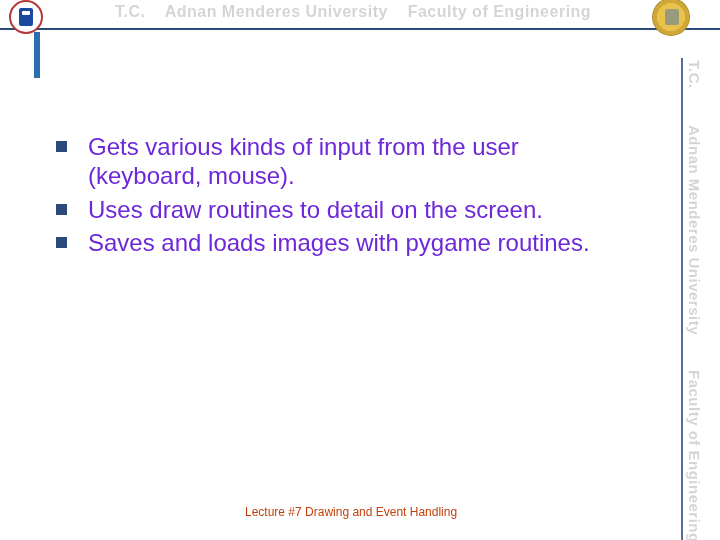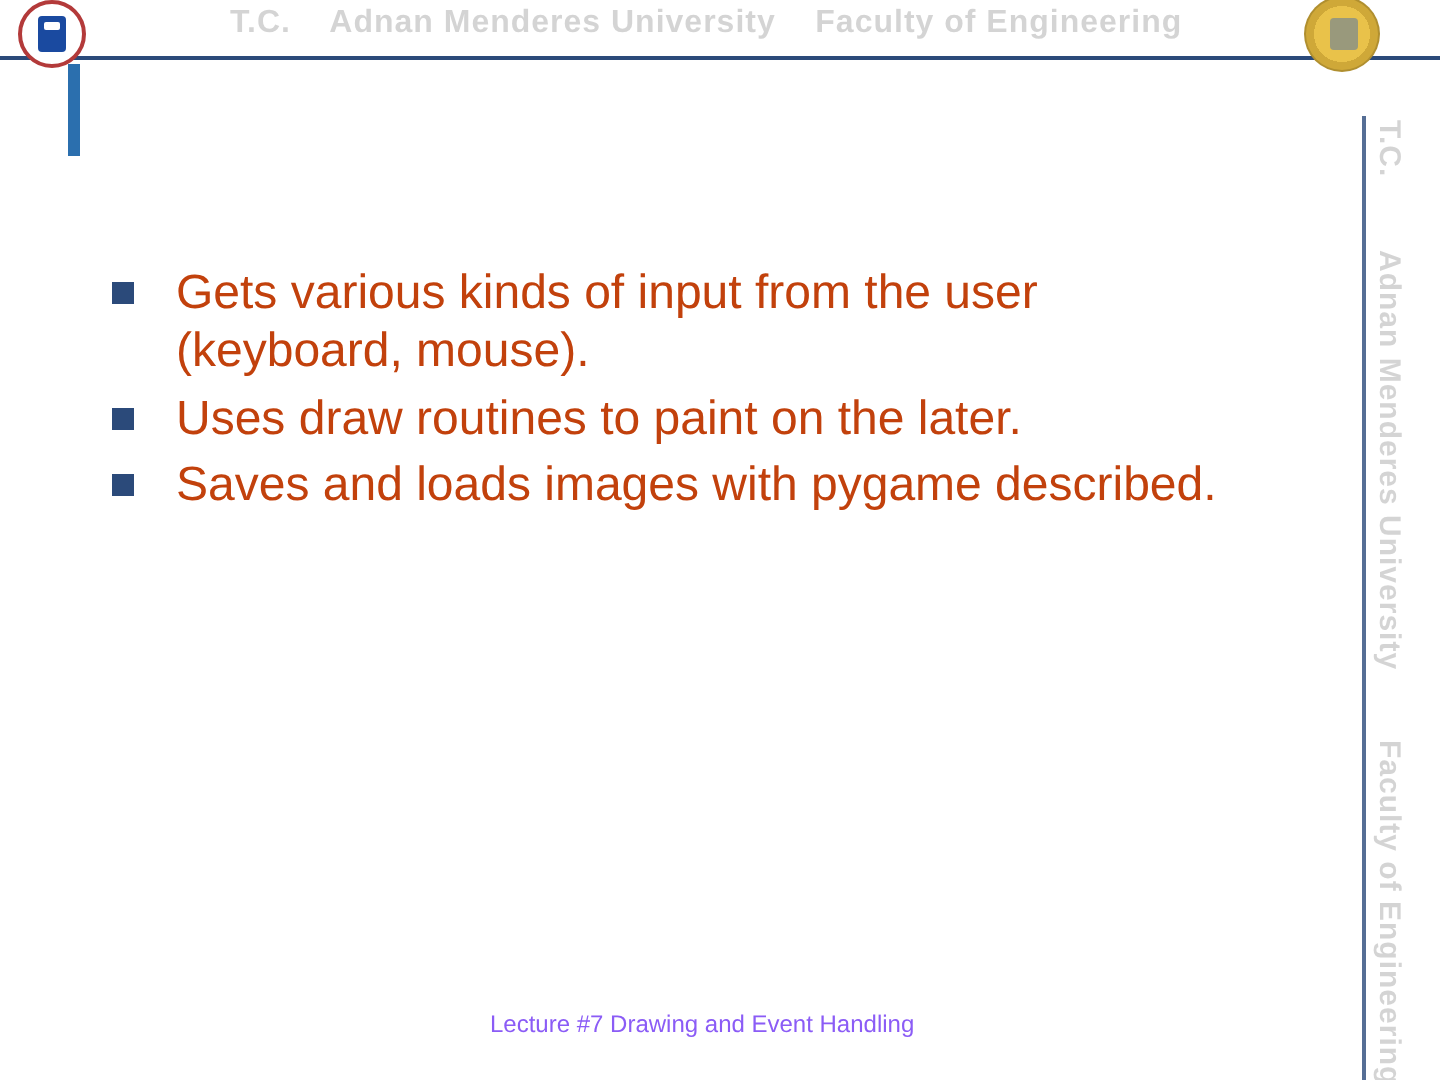--- a/index.html
+++ b/index.html
@@ -97,39 +97,39 @@
     position: absolute;
     left: 56px; top: 132px;
     width: 580px;
   }
   .content ul { list-style: none; }
   .content li {
     position: relative;
     padding-left: 32px;
     font-size: 24px;
     line-height: 1.22;
-    color: #c2410c;
+    color: #6d28d9;
     margin-bottom: 4px;
   }
   .content li::before {
     content: "";
     position: absolute;
     left: 0; top: 9px;
     width: 11px; height: 11px;
     background: #2b4a7a;
   }
 
   
   .footer {
     position: absolute;
     left: 245px;
     bottom: 20px;
     width: 220px;
     font-size: 12px;
-    color: #8b5cf6;
+    color: #c2410c;
     line-height: 1.25;
   }
 </style>
 </head>
 <body>
 
 <div class="slide">
 
   <div class="header-band">
     <div class="header-logo-left">
@@ -148,20 +148,20 @@
     <div class="side-text tc">T.C.</div>
     <div class="side-text univ">Adnan Menderes University</div>
     <div class="side-text fac">Faculty of Engineering</div>
   </div>
 
   <div class="title-bar-accent"></div>
 
   <div class="content">
     <ul>
       <li>Gets various kinds of input from the user (keyboard, mouse).</li>
-      <li>Uses draw routines to paint on the later.</li>
-      <li>Saves and loads images with pygame described.</li>
+      <li>Uses draw routines to detail on the screen.</li>
+      <li>Saves and loads images with pygame routines.</li>
     </ul>
   </div>
 
   <div class="footer">Lecture #7 Drawing and Event Handling</div>
 
 </div>
 
 </body></html>

